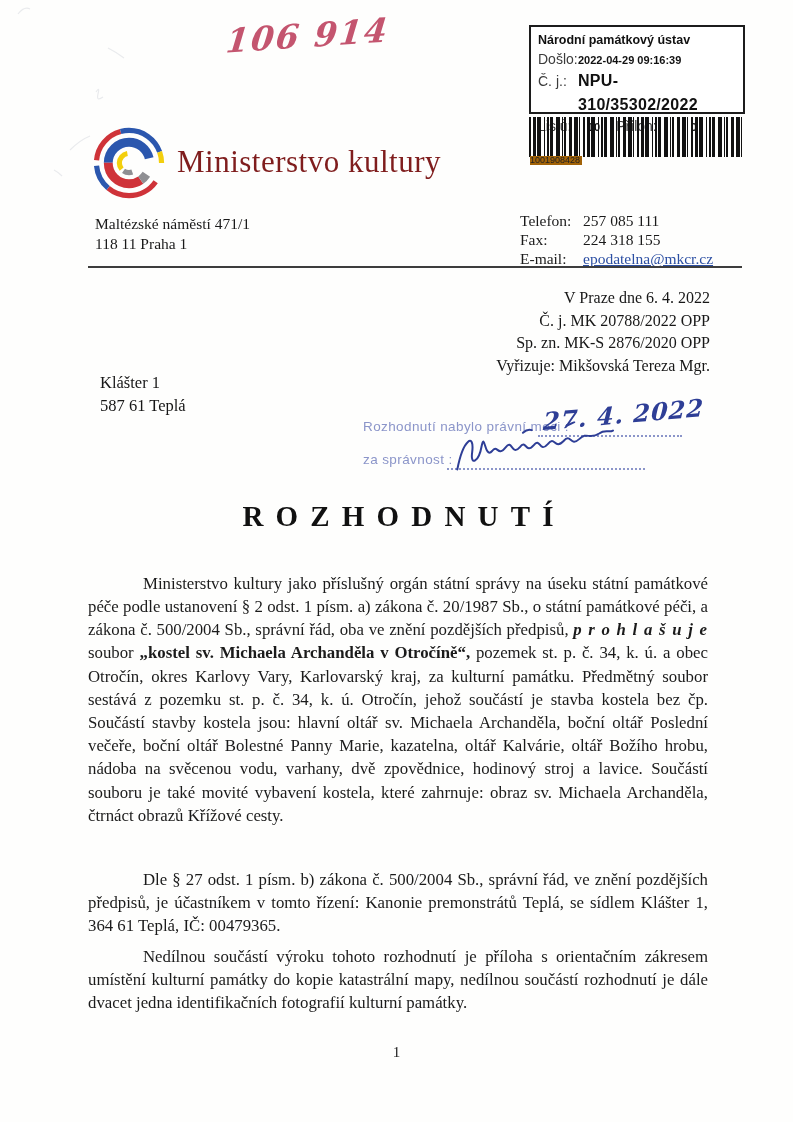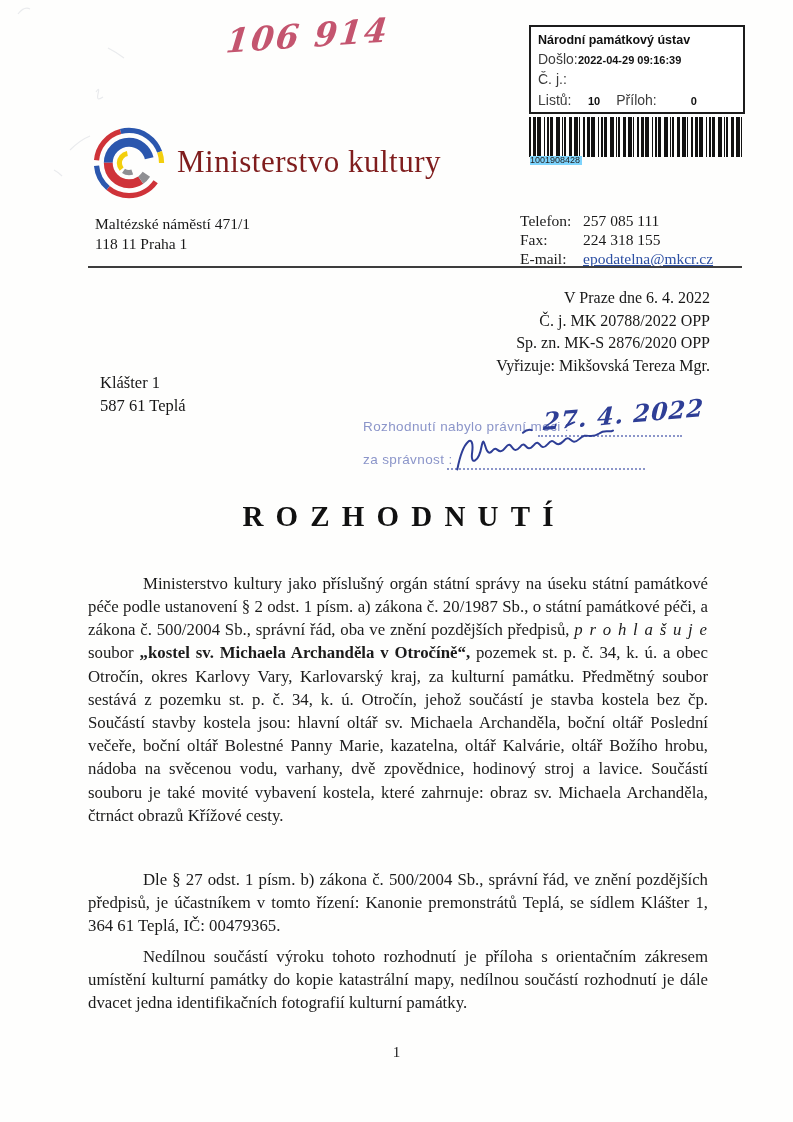--- a/index.html
+++ b/index.html
@@ -43,21 +43,21 @@
   .stamp-val.last{margin-left:34px;}
 
   
   .barcode-wrap{position:absolute;left:529px;top:117px;width:216px;height:48px;}
   .barcode{display:flex;align-items:stretch;height:40px;overflow:hidden;}
   .barcode .bar{background:#111;height:100%;flex:0 0 auto;}
   .barcode .gap{background:transparent;height:100%;flex:0 0 auto;}
   .barcode-number{
     position:absolute;left:1px;bottom:0px;
     font-family:"Liberation Sans", sans-serif;font-size:9px;color:#222;
-    background:#7dd3fc;padding:0 2px 0 0;line-height:9px;
+    background:#a16207;padding:0 2px 0 0;line-height:9px;
   }
 
   
   .logo{position:absolute;left:92px;top:126px;}
   .ministry-name{
     position:absolute;left:177px;top:144px;
     font-size:31px;color:#7f1d1d;letter-spacing:.5px;
   }
   .address-block{
     position:absolute;left:95px;top:214px;
@@ -116,21 +116,21 @@
   
   .body-p{
     position:absolute;left:88px;width:620px;
     font-size:16.8px;line-height:23.2px;text-align:justify;
     text-indent:55px;color:#1b1b1b;
   }
   .p1{top:555px;}
   .p2{top:851px;}
   .p3{top:928px;}
   .seg-bold{font-weight:bold;}
-  .seg-bolditalic{font-weight:normal;font-style:italic;letter-spacing:1px;}
+  .seg-bolditalic{font-weight:bold;font-style:italic;letter-spacing:1px;}
 
   .page-number{
     position:absolute;left:0;top:1044px;width:100%;
     text-align:center;font-size:15px;color:#222;
   }
 </style>
 </head>
 <body>
 
 <div class="page">
@@ -150,20 +150,21 @@
   <div class="stamp-box">
     <div class="stamp-row">
       <span class="stamp-title">Národní památkový ústav</span>
     </div>
     <div class="stamp-row">
       <span class="stamp-label">Došlo:</span>
       <span class="stamp-val">2022-04-29 09:16:39</span>
     </div>
     <div class="stamp-row">
       <span class="stamp-label">Č. j.:</span>
+      <span class="stamp-val big">NPU-310/35302/2022</span>
     </div>
     <div class="stamp-row">
       <span class="stamp-label">Listů:</span>
       <span class="stamp-val num">10</span>
       <span class="stamp-label inline">Příloh:</span>
       <span class="stamp-val last">0</span>
     </div>
   </div>
 
   <div class="barcode-wrap">

